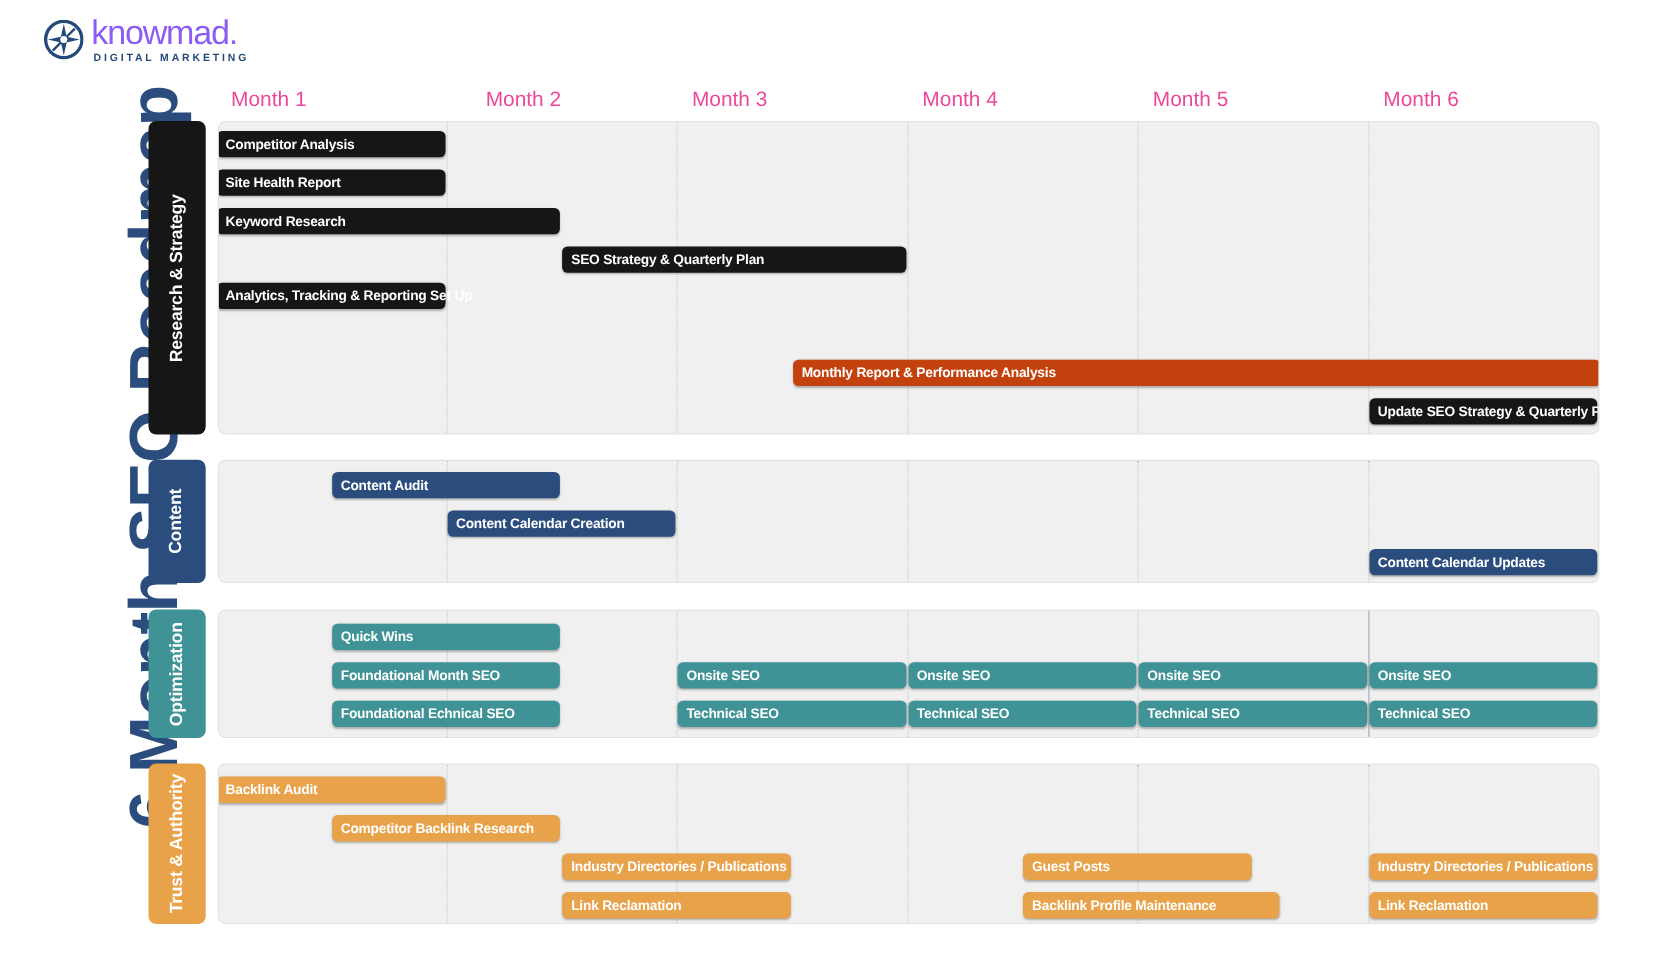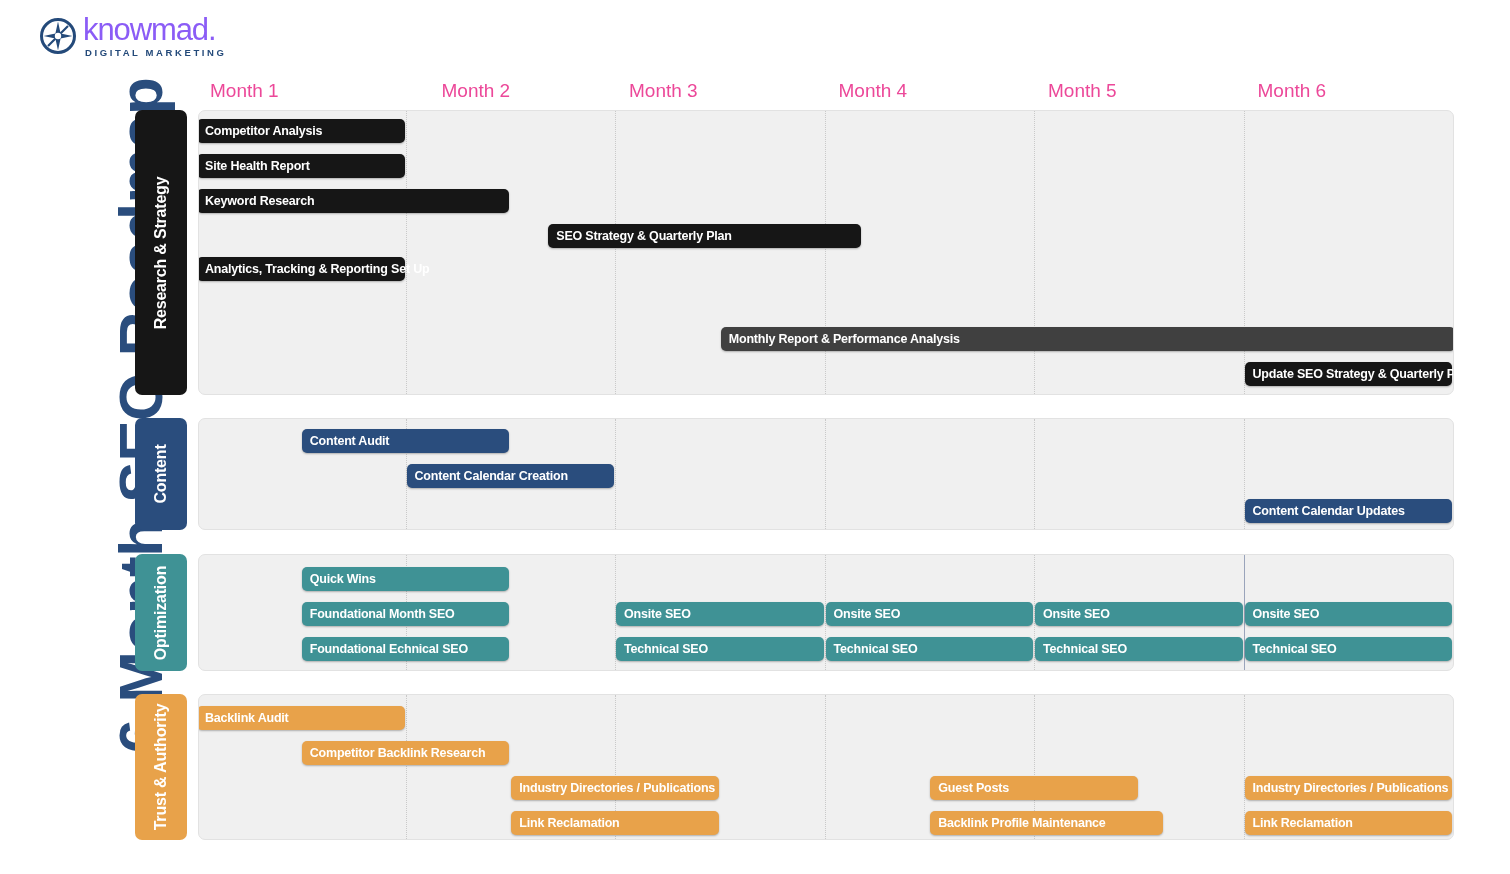--- a/index.html
+++ b/index.html
@@ -115,27 +115,27 @@
           <div class="gridline" style="left: 1044.5px;"></div>
           <div class="bar" style="background: rgb(22, 22, 22); left: -2px; width: 207.5px; top: 8px;">
             <span>Competitor Analysis</span>
           </div>
           <div class="bar" style="background: rgb(22, 22, 22); left: -2px; width: 207.5px; top: 43px;">
             <span>Site Health Report</span>
           </div>
           <div class="bar" style="background: rgb(22, 22, 22); left: -2px; width: 312.25px; top: 78px;">
             <span>Keyword Research</span>
           </div>
-          <div class="bar" style="background: rgb(22, 22, 22); left: 312.25px; width: 312.25px; top: 113px; margin-left: 37px;">
+          <div class="bar" style="background: rgb(22, 22, 22); left: 312.25px; width: 312.25px; top: 113px;">
             <span>SEO Strategy &amp; Quarterly Plan</span>
           </div>
           <div class="bar" style="background: rgb(22, 22, 22); left: -2px; width: 207.5px; top: 146px;">
             <span>Analytics, Tracking &amp; Reporting Set Up</span>
           </div>
-          <div class="bar" style="background: #404040; left: 521.75px; width: 734px; top: 216px;">
+          <div class="bar" style="background: #c2410c; left: 521.75px; width: 734px; top: 216px;">
             <span>Monthly Report &amp; Performance Analysis</span>
           </div>
           <div class="bar" style="background: rgb(22, 22, 22); left: 1045.5px; width: 207.5px; top: 251px;">
             <span>Update SEO Strategy &amp; Quarterly Plan</span>
           </div>
         </div>
       </div>
       <div class="section" style="left: 135px; top: 418px; width: 1319px; height: 112px;">
         <div class="sec-tab" style="background: rgb(42, 77, 125);">
           <span>Content</span>

